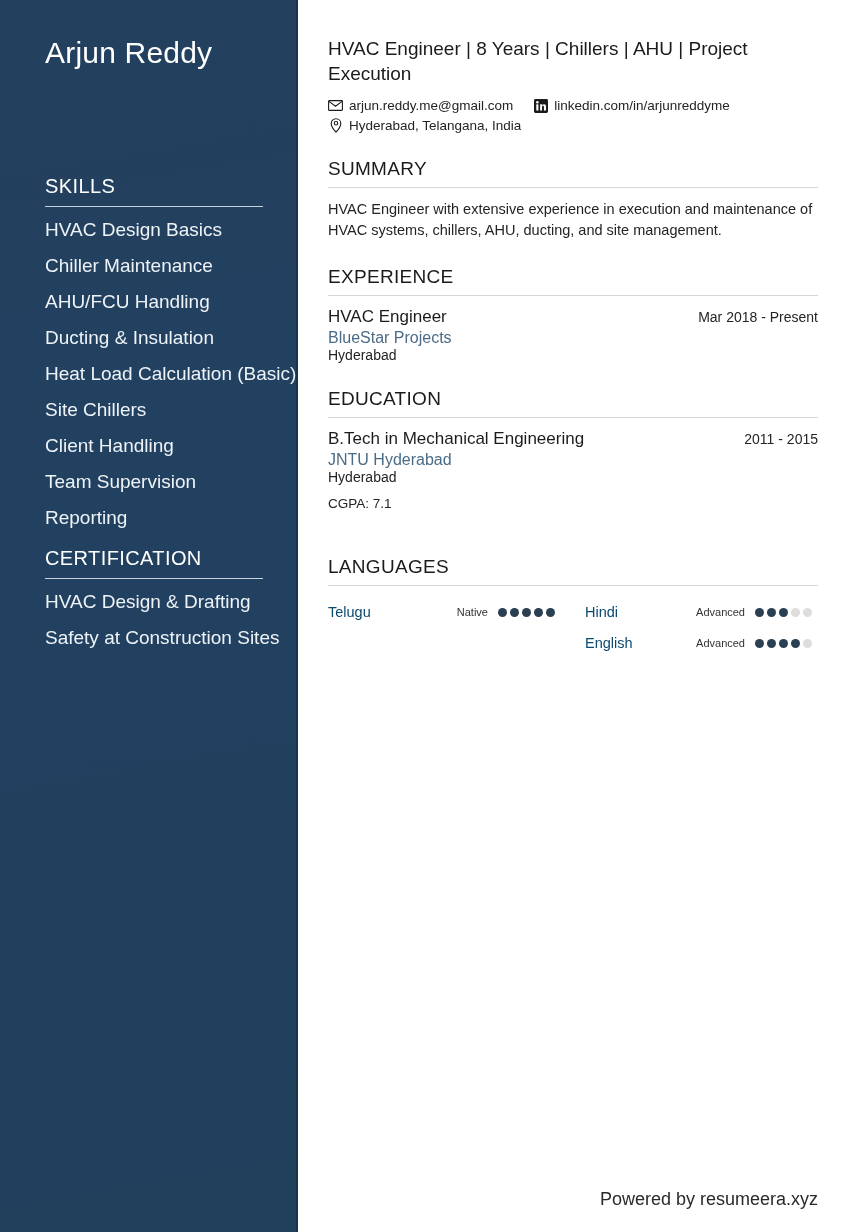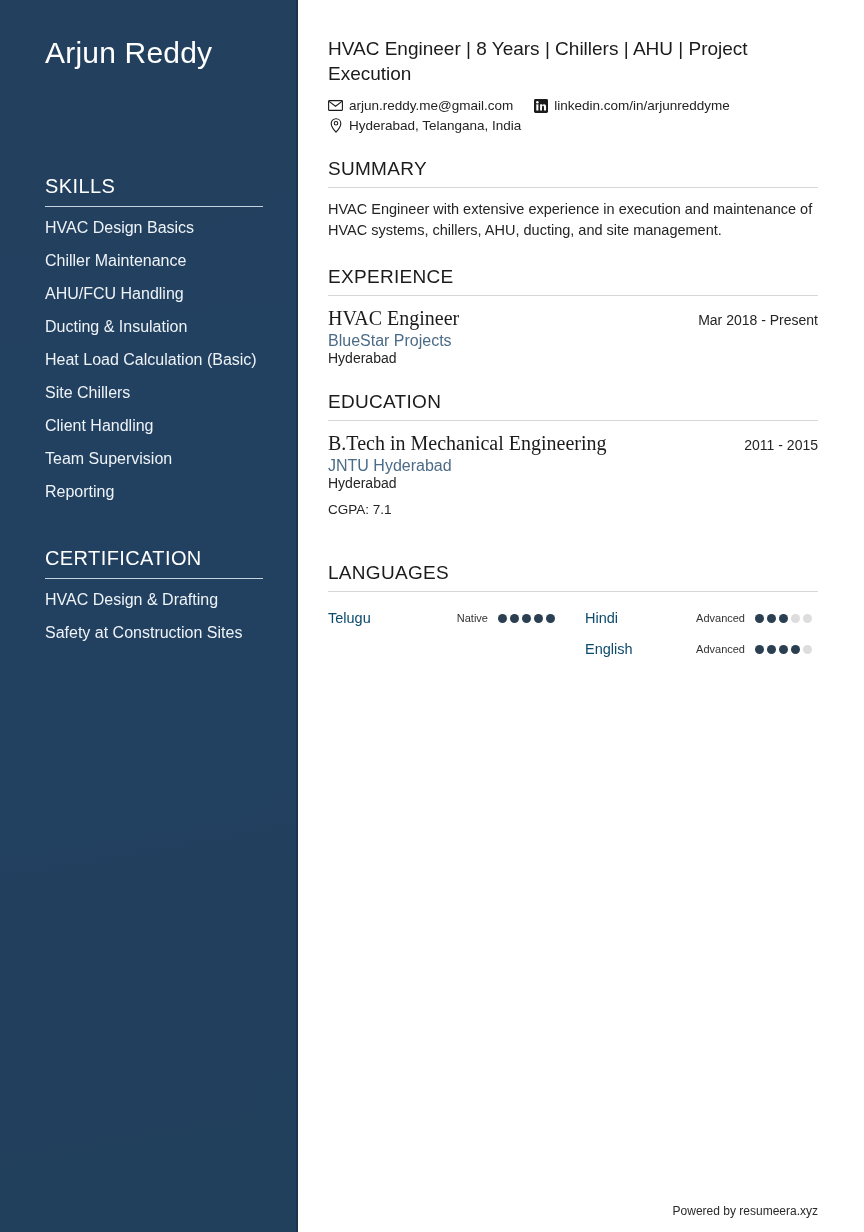--- a/index.html
+++ b/index.html
@@ -50,21 +50,21 @@
     margin: 0 0 9px 0;
     line-height: 1.1;
   }
   .side-rule {
     height: 1px;
     background: #c5d2dd;
     width: 218px;
     margin-bottom: 13px;
   }
   .side-item {
-    font-size: 16px;
+    font-size: 19px;
     line-height: 1;
     color: #eef3f7;
     margin-bottom: 17px;
     white-space: nowrap;
   }
   .side-item:last-child { margin-bottom: 0; }
 
   
   .main {
     flex: 1 1 auto;
@@ -126,21 +126,21 @@
     color: #242424;
     margin: 0;
     max-width: 490px;
   }
 
   .entry-line {
     display: flex;
     justify-content: space-between;
     align-items: baseline;
   }
-  .entry-title { font-size: 20px; color: #1b1b1b; font-family: Liberation Serif, serif; }
+  .entry-title { font-size: 17px; color: #1b1b1b; }
   .entry-meta  { font-size: 14px; color: #242424; white-space: nowrap; }
   .entry-sub   { font-size: 16px; color: #4b6b86; }
   .entry-loc   { font-size: 14px; color: #242424; white-space: nowrap; }
   .entry-sub-line { margin-top: 2px; flex-direction: column; }
 
   .bullets { list-style: none; margin: 6px 0 0 0; padding: 0; }
   .bullets li {
     position: relative;
     padding-left: 20px;
     font-size: 14.5px;
@@ -181,22 +181,22 @@
   .dots { display: inline-flex; gap: 3px; width: 63px; }
   .dot {
     width: 9px; height: 9px; border-radius: 50%;
     background: #dddddd;
   }
   .dot.on { background: #2b3f52; }
 
   .footer {
     position: absolute;
     right: 46px;
-    bottom: 14px;
-    font-size: 12px;
+    bottom: 22px;
+    font-size: 18px;
     color: #2a2a2a;
     white-space: nowrap;
   }
 </style>
 </head>
 <body>
 
 <div class="page">
 
   <aside class="sidebar">

